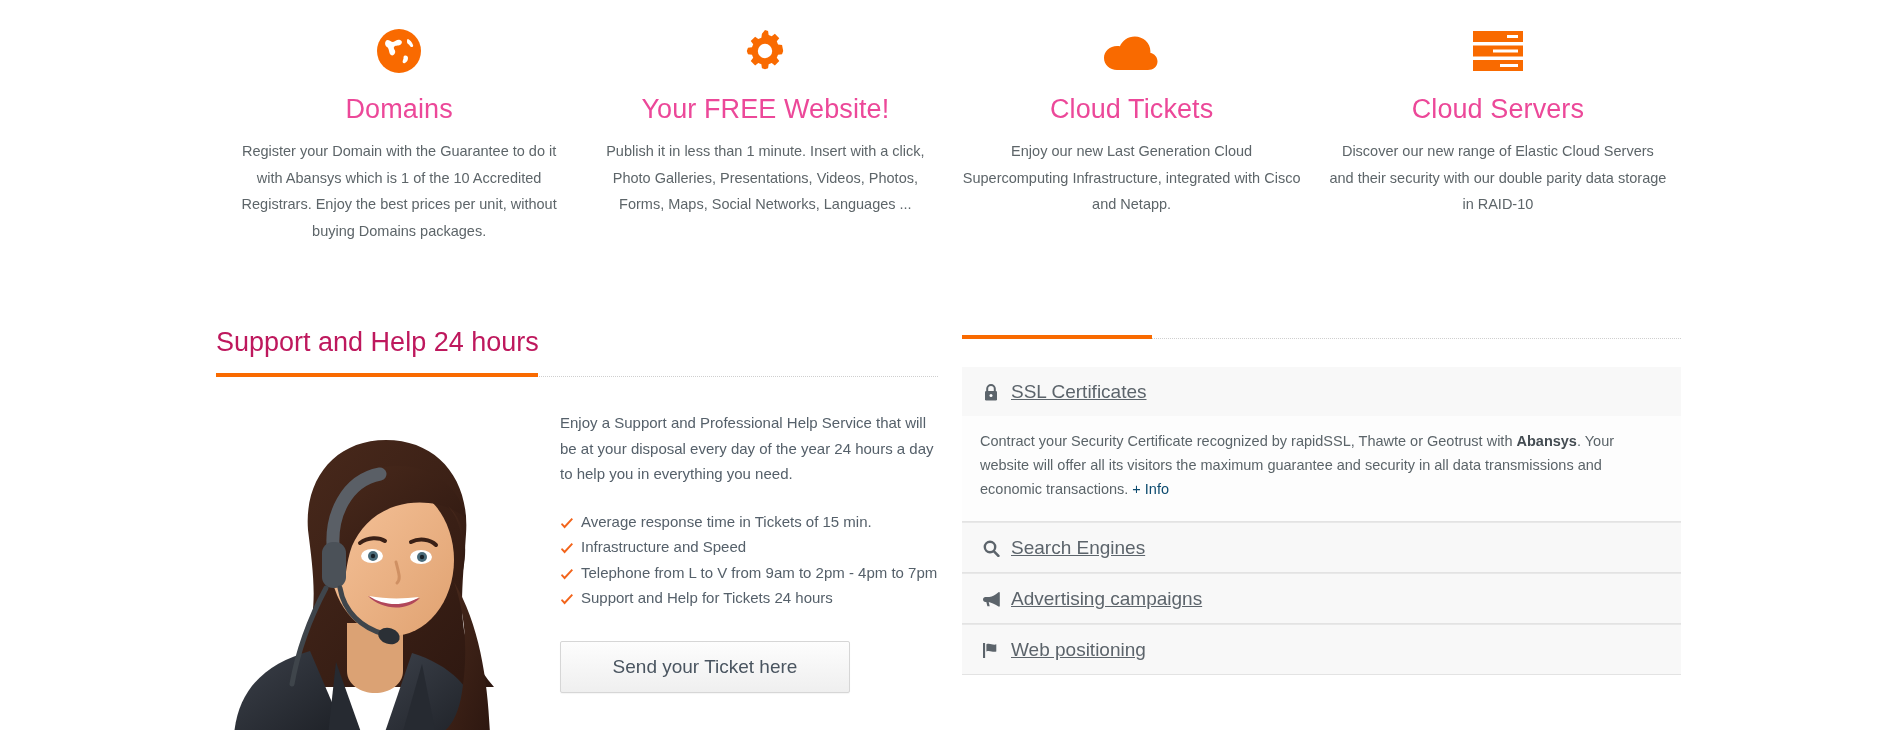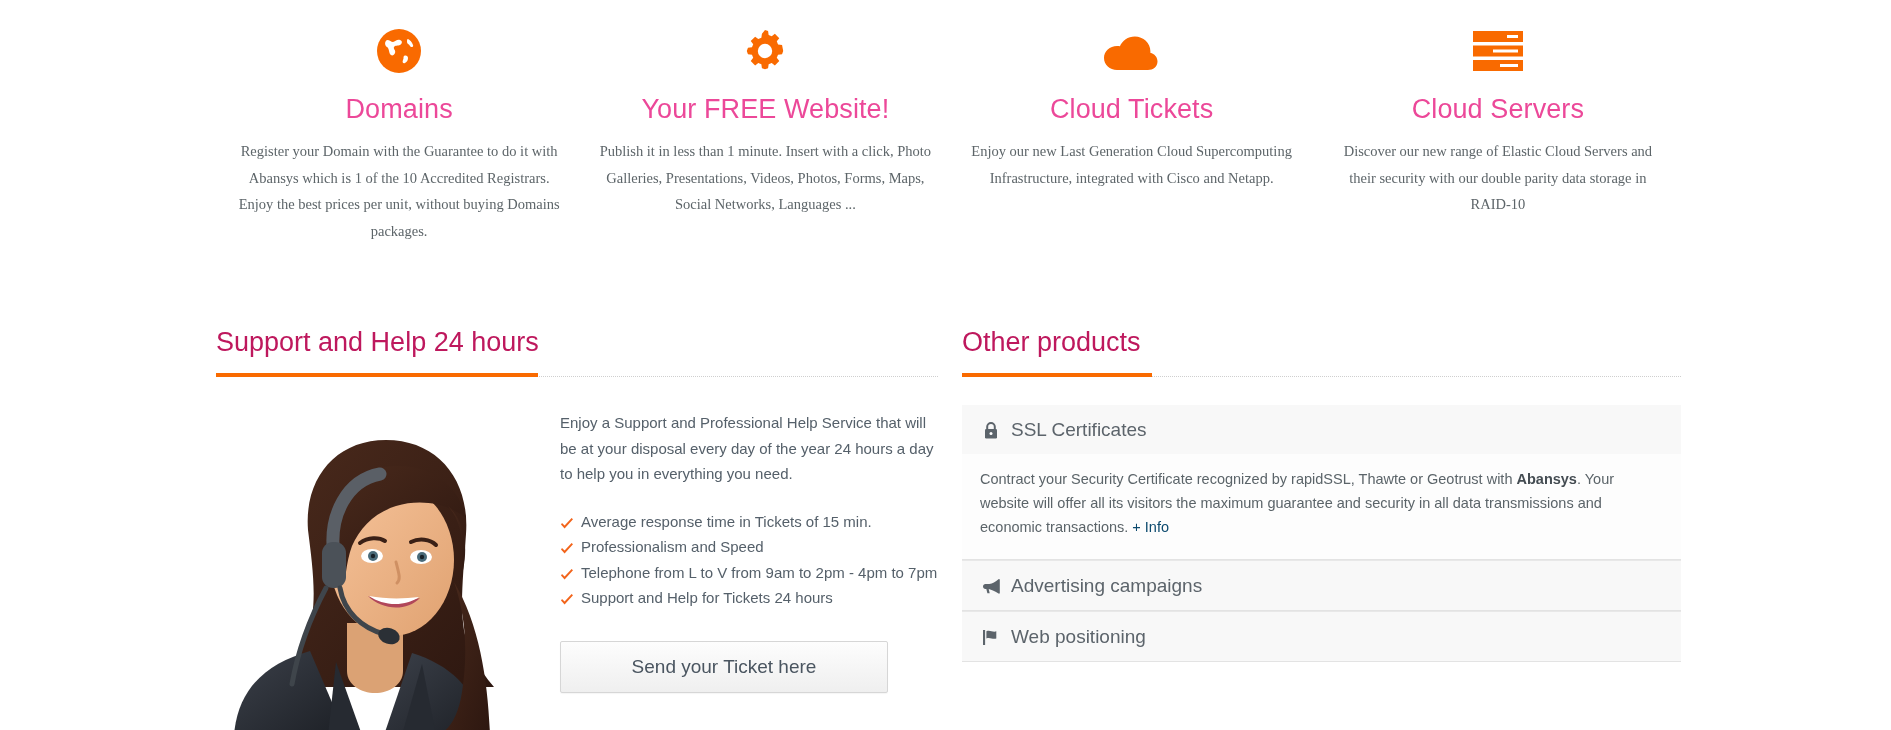--- a/index.html
+++ b/index.html
@@ -31,21 +31,20 @@
     color: #ec4899;
     letter-spacing: .1px;
     margin: 10px 0 0 0;
     line-height: 34px;
   }
   .feature-desc {
     font-size: 14.5px;
     color: #5d6569;
     line-height: 26.5px;
     margin: 12px 0 0 0;
-    font-family: Liberation Serif, serif;
   }
 
   
   .sec-head {
     font-size: 27px;
     font-weight: 400;
     color: #be185d;
     line-height: 34px;
     margin: 0;
     padding-bottom: 4px;
@@ -89,21 +88,21 @@
     font-size: 15px; color: #55606a; line-height: 25.5px;
     position: relative; padding-left: 21px; margin: 0;
   }
   .tick {
     position: absolute; left: 0; top: 4px;
     width: 14px; height: 14px; color: #f2641b;
   }
   .ticket-btn {
     display: block;
     margin-top: 30px;
-    width: 328px; height: 52px;
+    width: 290px; height: 52px;
     background: linear-gradient(to bottom, #fdfdfd 0%, #efefef 100%);
     border: 1px solid #d6d6d6;
     border-radius: 2px;
     color: #4a5560;
     font-size: 19px;
     font-family: "Liberation Sans", sans-serif;
     cursor: pointer;
     box-shadow: 0 1px 1px rgba(0,0,0,.04);
   }
 
@@ -119,21 +118,21 @@
     padding: 14px 18px 13px 18px;
     display: flex; align-items: center;
     font-size: 19px; color: #5c646b;
     cursor: pointer;
   }
   .panel-head .p-icon {
     width: 22px; height: 20px; margin-right: 9px;
     display:flex; align-items:center; justify-content:center;
     color: #5c646b; flex: 0 0 22px;
   }
-  .panel-head .p-label { line-height: 22px; }
+  .panel-head .p-label { line-height: 22px; text-decoration: underline; }
   .panel-body {
     background: #fdfdfd;
     padding: 13px 18px 20px 18px;
     font-size: 14.5px; color: #5b6469; line-height: 24px;
   }
   .panel-body b { color: #444c52; }
   .more-link { color: #0c4a6e; text-decoration: none; }
   .collapsed .panel-head { border-top: 1px solid #e8e8e8; }
 </style>
 </head>
@@ -272,21 +271,21 @@
                 </svg>
             </span>
             <span>Average response time in Tickets of 15 min.</span>
           </li>
           <li>
             <span class="tick">
               <svg width="14" height="14" viewBox="0 0 14 14" aria-hidden="true">
                   <path d="M1 7.5l3.6 4L13 2.2l-1.4-1.2-7 7.6L2 6z" fill="#f2641b"></path>
                 </svg>
             </span>
-            <span>Professionalism and Speed</span>
+            <span>Infrastructure and Speed</span>
           </li>
           <li>
             <span class="tick">
               <svg width="14" height="14" viewBox="0 0 14 14" aria-hidden="true">
                   <path d="M1 7.5l3.6 4L13 2.2l-1.4-1.2-7 7.6L2 6z" fill="#f2641b"></path>
                 </svg>
             </span>
             <span>Telephone from L to V from 9am to 2pm - 4pm to 7pm</span>
           </li>
           <li>
@@ -298,41 +297,51 @@
             <span>Support and Help for Tickets 24 hours</span>
           </li>
         </ul>
 
         <button class="ticket-btn">Send your Ticket here</button>
       </div>
     </div>
   </div>
 
   <div class="other">
-    <h2 class="sec-head">Other products</h2>
     <div class="sec-rule rule-oth"></div>
 
     <div class="panel-list">
 
       <div class="panel">
         <div class="panel-head">
           <span class="p-icon">
             <svg width="14" height="17" viewBox="0 0 14 17" aria-hidden="true">
               <path d="M3.2 7V4.8a3.8 3.8 0 1 1 7.6 0V7" stroke="#5c646b" stroke-width="2" fill="none"></path>
               <rect x="1" y="7" width="12" height="9.5" rx="1.2" fill="#5c646b"></rect>
               <circle cx="7" cy="11.4" r="1.5" fill="#ffffff"></circle>
             </svg>
           </span>
           <span class="p-label">SSL Certificates</span>
         </div>
         <div class="panel-body">
           <span>Contract your Security Certificate recognized by rapidSSL, Thawte or Geotrust with </span><b>Abansys</b><span>. Your website will offer all its visitors the maximum guarantee and security in all data transmissions and economic transactions. </span><a href="#" class="more-link">+ Info</a>
         </div>
       </div>
 
+      <div class="panel collapsed">
+        <div class="panel-head">
+          <span class="p-icon">
+            <svg width="17" height="17" viewBox="0 0 17 17" aria-hidden="true">
+              <circle cx="7" cy="7" r="5.2" stroke="#5c646b" stroke-width="2.4" fill="none"></circle>
+              <path d="M11 11.4l4.4 4.4" stroke="#5c646b" stroke-width="2.6" stroke-linecap="round"></path>
+            </svg>
+          </span>
+          <span class="p-label">Search Engines</span>
+        </div>
+      </div>
 
       <div class="panel collapsed">
         <div class="panel-head">
           <span class="p-icon">
             <svg width="19" height="16" viewBox="0 0 19 16" aria-hidden="true">
               <path d="M16.5 1.2c-3 2.6-6 4.3-9.2 4.9H3.4C2.1 6.1 1 7.2 1 8.5S2.1 11 3.4 11h.9l1.1 4.2h2.3L6.7 11c2.9.7 6.6 2.2 9.8 4.6.6.4 1.3 0 1.3-.7V1.8c0-.7-.8-1.1-1.3-.6z" fill="#5c646b"></path>
             </svg>
           </span>
           <span class="p-label">Advertising campaigns</span>
         </div>

